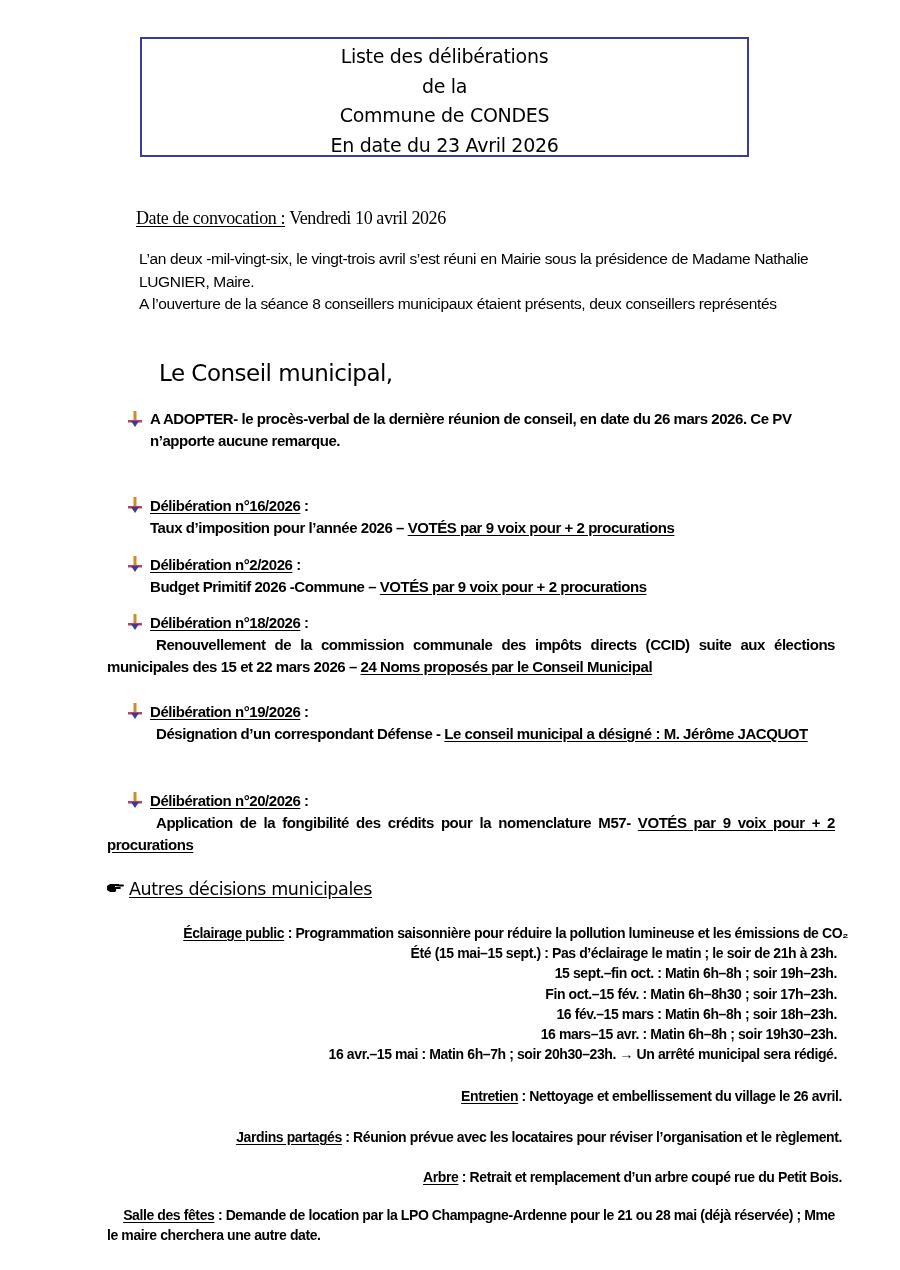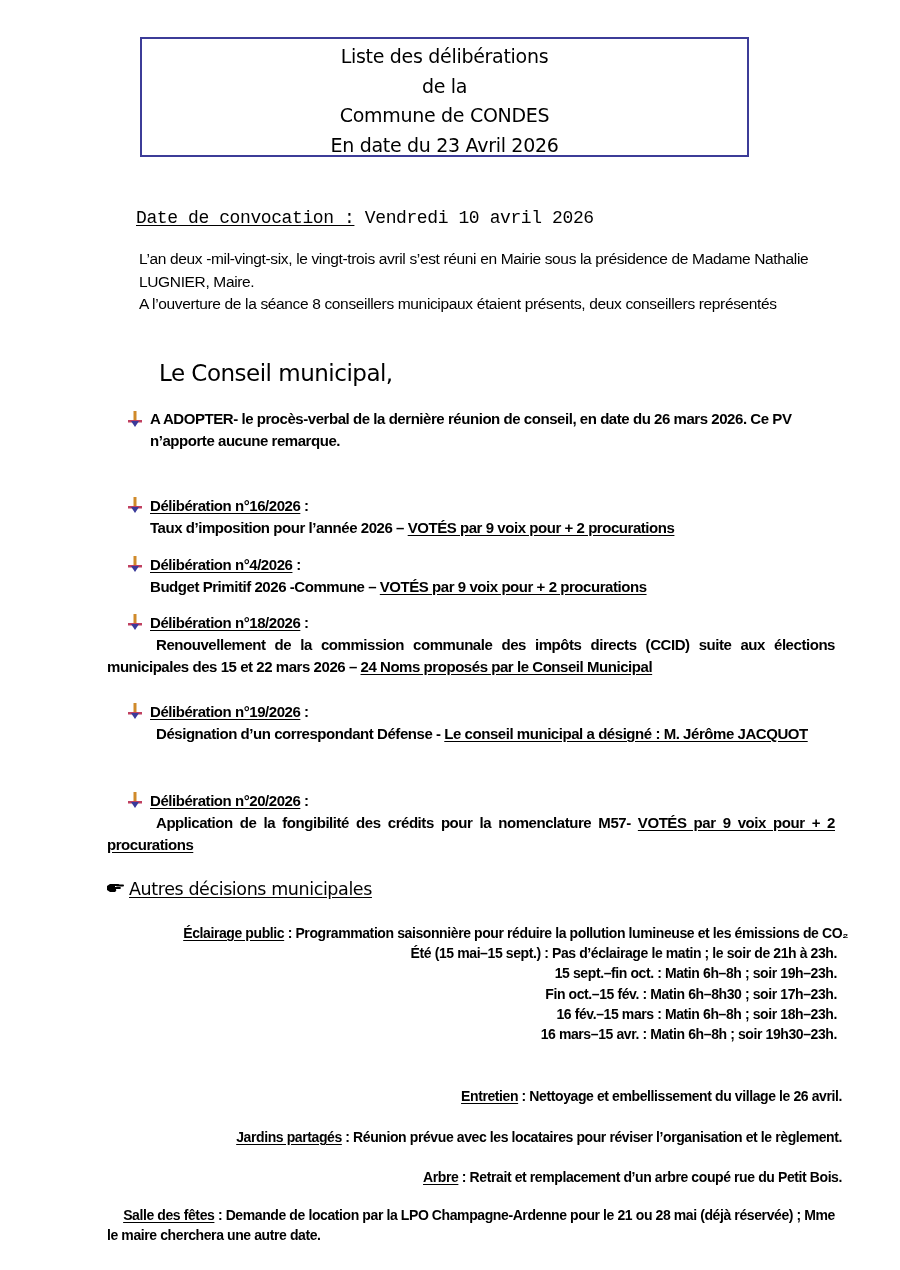--- a/index.html
+++ b/index.html
@@ -6,21 +6,21 @@
   body { width: 900px; height: 1270px; position: relative; overflow: hidden; color: #000; }
   .abs { position: absolute; }
   .title-box {
     left: 140px; top: 37px; width: 609px; height: 120px;
     border: 2px solid #3c3c98; box-sizing: border-box;
     text-align: center;
     font-family: "DejaVu Sans", sans-serif; font-size: 19px; line-height: 29.5px;
     padding-top: 3px; letter-spacing: -0.3px;
   }
   .title-line { display: block; }
-  .convoc { left: 136px; top: 208px; font-size: 18px; font-family: Liberation Mono, monospace; letter-spacing: -0.4px; }
+  .convoc { left: 136px; top: 208px; font-size: 18px; font-family: Liberation Serif, serif; letter-spacing: -0.4px; }
   .u { text-decoration: underline; text-underline-offset: 2px; }
   .intro { left: 139px; top: 248px; width: 700px; font-family: "Liberation Sans", sans-serif; font-size: 15.5px; line-height: 22.5px; letter-spacing: -0.35px; }
   .intro p { margin: 0; }
   .conseil { left: 159px; top: 360px; font-family: "DejaVu Sans", sans-serif; font-size: 23px; letter-spacing: -0.5px; }
   .item { font-family: "Liberation Sans", sans-serif; font-weight: bold; font-size: 15px; line-height: 22px; letter-spacing: -0.45px; }
   .bullet { position: absolute; width: 14px; height: 16px; }
   .justify { text-align: justify; text-align-last: left; }
   .autres { left: 107px; top: 879px; font-family: "DejaVu Sans", sans-serif; font-size: 17.5px; letter-spacing: -0.4px; }
   .small-b { font-family: "Liberation Sans", sans-serif; font-weight: bold; font-size: 14px; line-height: 20.3px; letter-spacing: -0.4px; text-align: right; }
   .sched-line { display: block; }
@@ -62,21 +62,21 @@
   <div><span class="u">Délibération n°16/2026</span><span> :</span></div>
   <div><span>Taux d’imposition pour l’année 2026 – </span><span class="u">VOTÉS par 9 voix pour + 2 procurations</span></div>
 </div>
 
 <svg class="bullet" style="left:128px; top:556px;" viewBox="0 0 14 16">
   <rect x="5.5" y="0" width="3" height="9" fill="#d08a2a"></rect>
   <rect x="0" y="9" width="14" height="2.5" fill="#c04060"></rect>
   <polygon points="3,10 11,10 7,16" fill="#3a3a9a"></polygon>
 </svg>
 <div class="abs item" style="left:150px; top:554px; width:690px;">
-  <div><span class="u">Délibération n°4/2026</span><span> :</span></div>
+  <div><span class="u">Délibération n°2/2026</span><span> :</span></div>
   <div><span>Budget Primitif 2026 -Commune – </span><span class="u">VOTÉS par 9 voix pour + 2 procurations</span></div>
 </div>
 
 <svg class="bullet" style="left:128px; top:614px;" viewBox="0 0 14 16">
   <rect x="5.5" y="0" width="3" height="9" fill="#d08a2a"></rect>
   <rect x="0" y="9" width="14" height="2.5" fill="#c04060"></rect>
   <polygon points="3,10 11,10 7,16" fill="#3a3a9a"></polygon>
 </svg>
 <div class="abs item" style="left:150px; top:612px;">
   <span class="u">Délibération n°18/2026</span><span> :</span>
@@ -118,20 +118,21 @@
 
 <div class="abs small-b" style="left:108px; top:923px; width:740px;">
   <span class="u">Éclairage public</span><span> : Programmation saisonnière pour réduire la pollution lumineuse et les émissions de CO₂</span>
 </div>
 <div class="abs small-b" style="left:137px; top:943px; width:700px;">
   <span class="sched-line">Été (15 mai–15 sept.) : Pas d’éclairage le matin ; le soir de 21h à 23h.</span>
   <span class="sched-line">15 sept.–fin oct. : Matin 6h–8h ; soir 19h–23h.</span>
   <span class="sched-line">Fin oct.–15 fév. : Matin 6h–8h30 ; soir 17h–23h.</span>
   <span class="sched-line">16 fév.–15 mars : Matin 6h–8h ; soir 18h–23h.</span>
   <span class="sched-line">16 mars–15 avr. : Matin 6h–8h ; soir 19h30–23h.</span>
+  <span class="sched-line">16 avr.–15 mai : Matin 6h–7h ; soir 20h30–23h. → Un arrêté municipal sera rédigé.</span>
 </div>
 
 <div class="abs small-b" style="left:122px; top:1086px; width:720px;">
   <span class="u">Entretien</span><span> : Nettoyage et embellissement du village le 26 avril.</span>
 </div>
 
 <div class="abs small-b" style="left:122px; top:1127px; width:720px;">
   <span class="u">Jardins partagés</span><span> : Réunion prévue avec les locataires pour réviser l’organisation et le règlement.</span>
 </div>
 

